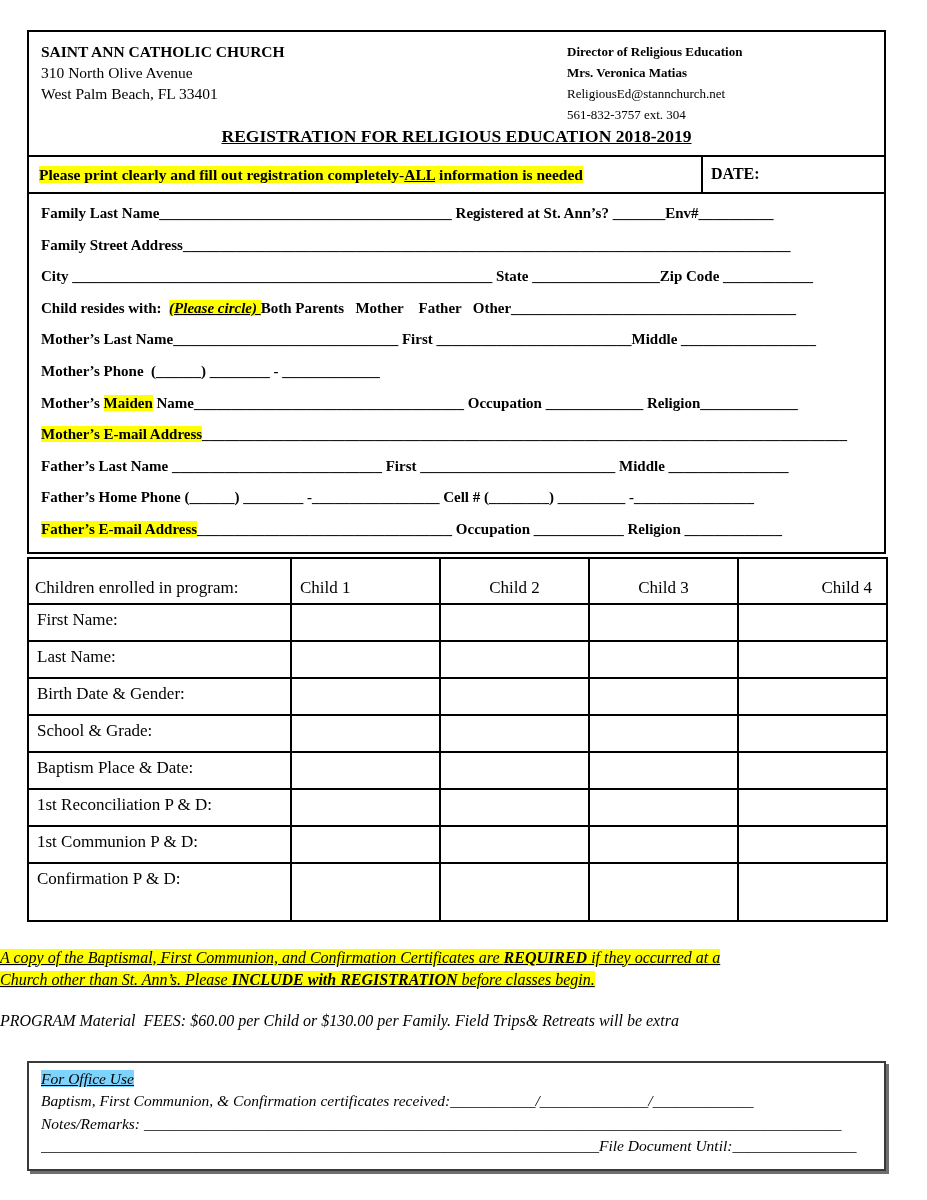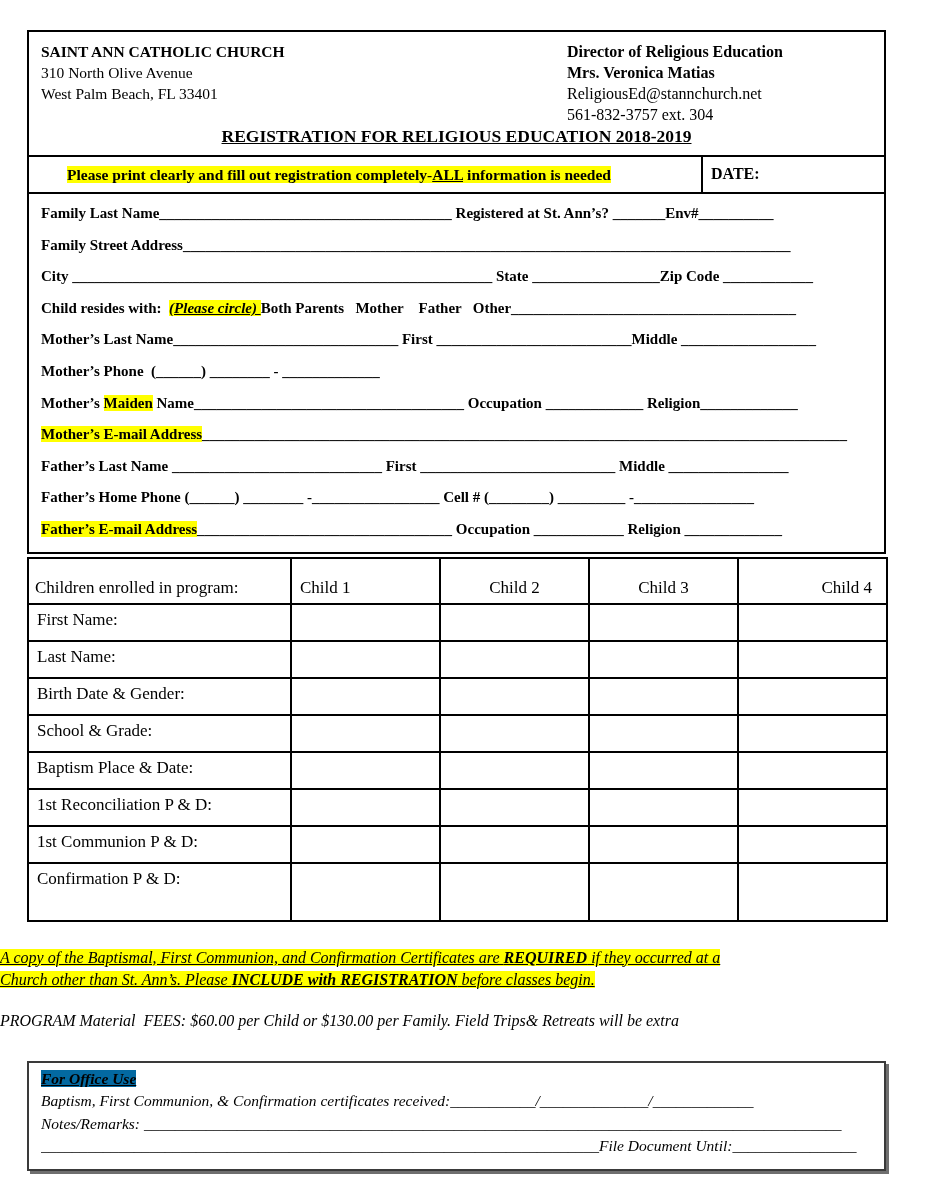--- a/index.html
+++ b/index.html
@@ -16,29 +16,29 @@
   .u  { text-decoration:underline; }
 
   
   .form-box {
     margin-left:27px; width:859px; box-sizing:border-box;
     border:2px solid #000;
   }
   .header-block { padding:9px 12px 3px 12px; }
   .header-cols { display:flex; }
   .h-left { flex:1; font-size:15.5px; line-height:21px; }
-  .h-right { width:305px; font-size:16px; line-height:21px; }
+  .h-right { width:305px; font-size:13px; line-height:21px; }
   .form-title {
     text-align:center; font-weight:bold; font-size:17.5px;
     padding:1px 0 5px 0;
   }
   .form-title span { text-decoration:underline; }
 
   .instruction-row { display:flex; border-top:2px solid #000; }
-  .instr-cell { flex:1; padding:9px 10px 8px 10px; font-weight:bold; font-size:15.5px; white-space:pre; overflow:hidden;margin-left:28px; }
+  .instr-cell { flex:1; padding:9px 10px 8px 10px; font-weight:bold; font-size:15.5px; white-space:pre; overflow:hidden; }
   .date-cell { width:183px; box-sizing:border-box; border-left:2px solid #000; padding:8px 8px; font-size:16px; }
 
   .family-block { border-top:2px solid #000; padding:4px 12px 6px 12px; }
   .fline {
     font-weight:bold; font-size:15px; line-height:31.6px;
     white-space:pre; overflow:hidden;
   }
 
   
   .children-table {
@@ -61,21 +61,21 @@
   .note-line { white-space:pre; }
   .fees-line { margin-top:19px; white-space:pre; }
 
   
   .office-box {
     margin-left:27px; margin-top:29px; width:859px; box-sizing:border-box;
     border:2px solid #3a3a3a; box-shadow:3px 3px 0 #6f6f6f;
     padding:5px 12px 11px 12px;
     font-style:italic; font-size:15.5px; line-height:22.5px;
   }
-  .office-title span { font-weight:bold; text-decoration:underline; background:#0369a1; }
+  .office-title span { font-weight:normal; text-decoration:underline; background:#7dd3fc; }
   .oline { white-space:pre; overflow:hidden; }
 </style>
 </head>
 <body>
 
 <div class="doc">
 
   <div class="form-box">
     <div class="header-block">
       <div class="header-cols">

